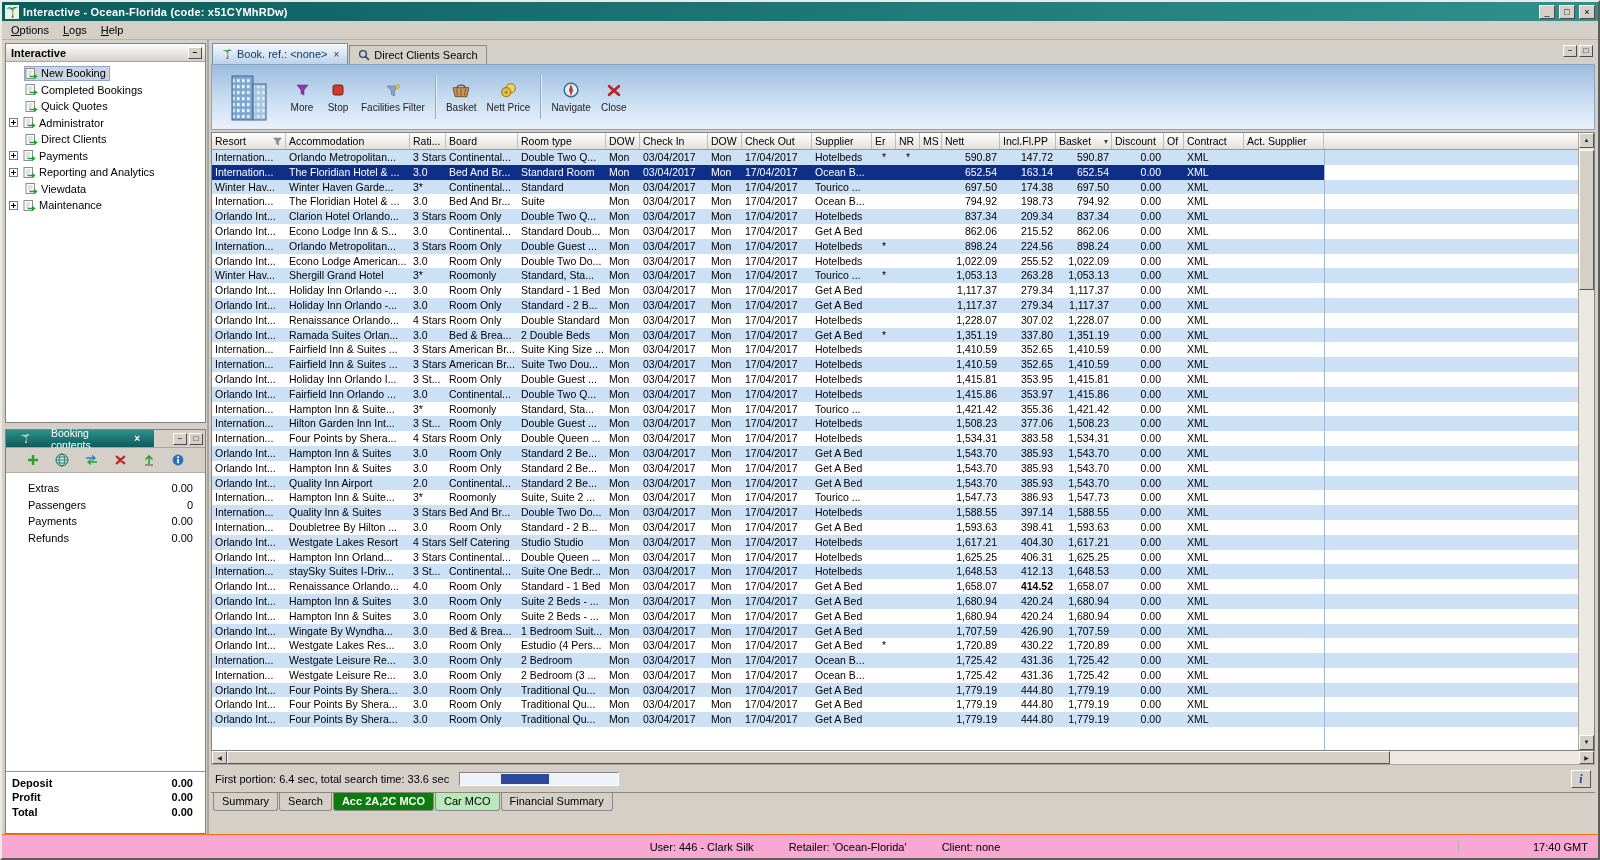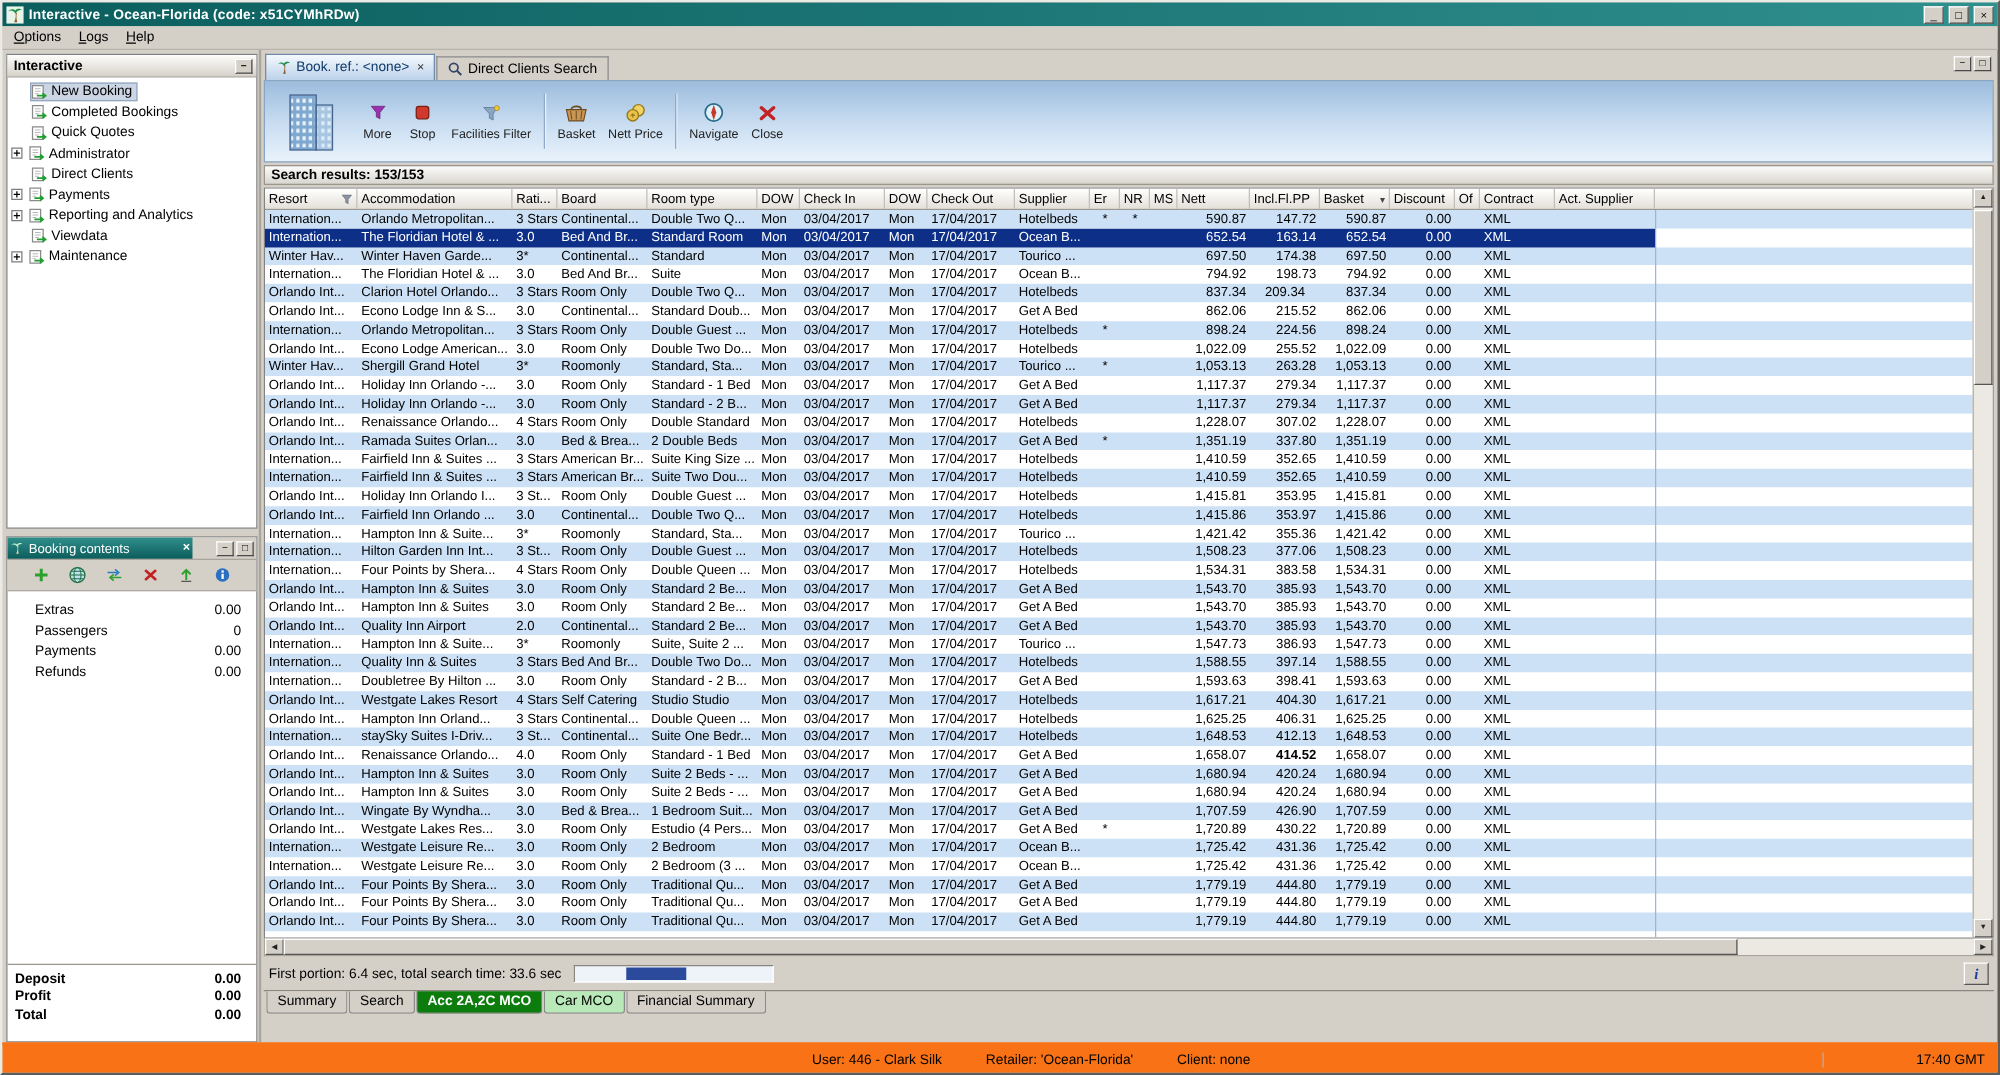--- a/index.html
+++ b/index.html
@@ -45,21 +45,21 @@
   .expand-spacer { width:18px; flex:0 0 auto; }
   .ti-inner { display:flex; align-items:center; padding:1px 4px 1px 1px; gap:3px; }
   .ti-inner.selected { background:#ccd5e4; border:1px solid #93a6c2; padding:0 3px 0 0; }
   .icon { display:inline-flex; align-items:center; justify-content:center; }
 
   
   .panel-book { flex:1; margin-top:6px; border:1px solid #808080; background:#fff;
     display:flex; flex-direction:column; min-height:0; }
   .pb-titlebar { height:18px; flex:0 0 auto; display:flex; background:#d4d0c8; border-bottom:1px solid #a8a49c; }
   .pb-tab { width:148px; background:linear-gradient(#2f8f8b,#0c5d5c); color:#fff; display:flex;
-    align-items:center; gap:4px; padding:0 2px; font-size:10.5px; }
+    align-items:center; gap:20px; padding:0 14px; font-size:10.5px; }
   .pb-tab .sp { flex:1; }
   .pb-tab-close { color:#fff; font-size:10px; font-weight:bold; }
   .pb-title-right { flex:1; display:flex; align-items:center; justify-content:flex-end; gap:2px; padding-right:2px; }
   .pb-toolbar { height:25px; flex:0 0 auto; background:#d4d0c8; border-bottom:1px solid #b0aca4;
     display:flex; align-items:center; justify-content:center; gap:11px; }
   .pb-tool { width:18px; height:18px; display:flex; align-items:center; justify-content:center; }
   .pb-list { flex:1; padding-top:7px; min-height:0; }
   .pb-row { height:16.5px; display:flex; align-items:center; padding:0 12px 0 22px; }
   .pb-row .lbl { flex:1; }
   .pb-footer { flex:0 0 auto; border-top:1px solid #9a968e; padding:4px 12px 14px 6px; }
@@ -137,21 +137,21 @@
     border-color:#fff #555 #555 #fff; color:#1a3fa0; font-weight:bold; font-style:italic;
     font-family:"Liberation Serif", serif; text-align:center; line-height:16px; font-size:12px; }
   .bottom-tabs { height:20px; flex:0 0 auto; display:flex; align-items:flex-start; gap:1px;
     padding-left:2px; border-top:1px solid #8a8680; margin-top:2px; margin-bottom:22px; }
   .btab { padding:2px 8px 3px; border:1px solid #8a8a8a; border-top:none; background:#d4d0c8;
     border-radius:0 0 3px 3px; cursor:default; }
   .btab.green-dark { background:#0c7c0c; color:#fff; font-weight:bold; }
   .btab.green-light { background:#b9e8b9; }
 
   
-  .statusbar { height:24px; flex:0 0 auto; background:#f97316; border-top:3px solid #f97316;
+  .statusbar { height:24px; flex:0 0 auto; background:#f9a8d4; border-top:1px solid #f97316;
     display:flex; align-items:center; padding:0 10px; }
   .sb-left { width:180px; }
   .sb-center { flex:1; text-align:center; }
   .sb-center span { margin:0 16px; }
   .sb-time { width:130px; text-align:right; border-left:1px solid #b4b0a8; padding-left:10px; }
 </style>
 </head>
 <body>
 
 <div class="window">
@@ -512,23 +512,20 @@
               <span class="tb-icon">
                 <svg width="14" height="13" viewBox="0 0 13 12">
                   <path d="M2 2L11 10M11 2L2 10" stroke="#c22222" stroke-width="2.6" stroke-linecap="round"></path>
                 </svg>
               </span>
               <span class="tb-label">Close</span>
             </div>
           </div>
       </div>
 
-      <div class="results-bar">
-        <span>Search results: 153/153</span>
-      </div>
 
       <div class="grid-area">
         <div class="grid-main">
           <div class="grid-header">
               <div class="gh-cell" style="width: 74px;">
                 <span class="gh-lbl">Resort</span>
                 <span class="icon">
                   <svg width="9" height="9" viewBox="0 0 13 12">
                     <path d="M1 1h11L8 6v5L5 9.5V6z" fill="#8a94a4" stroke="#555" stroke-width=".5"></path>
                   </svg>
@@ -705,21 +702,21 @@
                   <div class="gr-cell" style="width: 88px;">Double Two Q...</div>
                   <div class="gr-cell" style="width: 34px;">Mon</div>
                   <div class="gr-cell" style="width: 68px;">03/04/2017</div>
                   <div class="gr-cell" style="width: 34px;">Mon</div>
                   <div class="gr-cell" style="width: 70px;">17/04/2017</div>
                   <div class="gr-cell" style="width: 60px;">Hotelbeds</div>
                   <div class="gr-cell center" style="width: 24px;"></div>
                   <div class="gr-cell center" style="width: 24px;"></div>
                   <div class="gr-cell center" style="width: 22px;"></div>
                   <div class="gr-cell right" style="width: 58px;">837.34</div>
-                  <div class="gr-cell right" style="width: 56px; text-align: center;">209.34</div>
+                  <div class="gr-cell right" style="width: 56px;">209.34</div>
                   <div class="gr-cell right" style="width: 56px;">837.34</div>
                   <div class="gr-cell right" style="width: 52px;">0.00</div>
                   <div class="gr-cell" style="width: 20px;"></div>
                   <div class="gr-cell" style="width: 60px;">XML</div>
                   <div class="gr-cell" style="width: 80px;"></div>
                 </div>
                 <div class="gr-fill"></div>
               </div>
               <div class="grid-row odd">
                 <div class="gr-cells" style="width: 1112px;">

